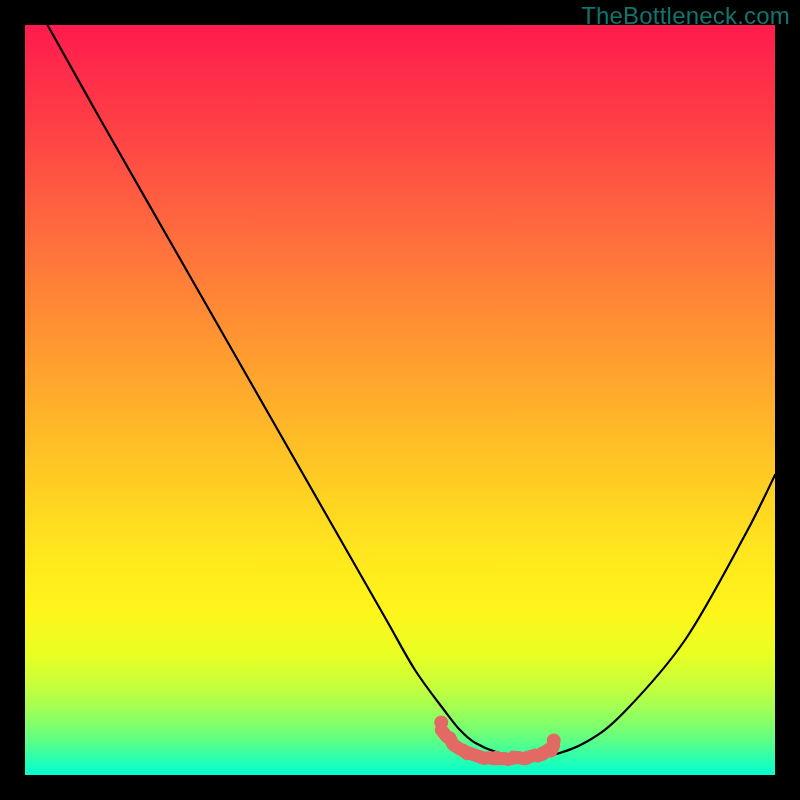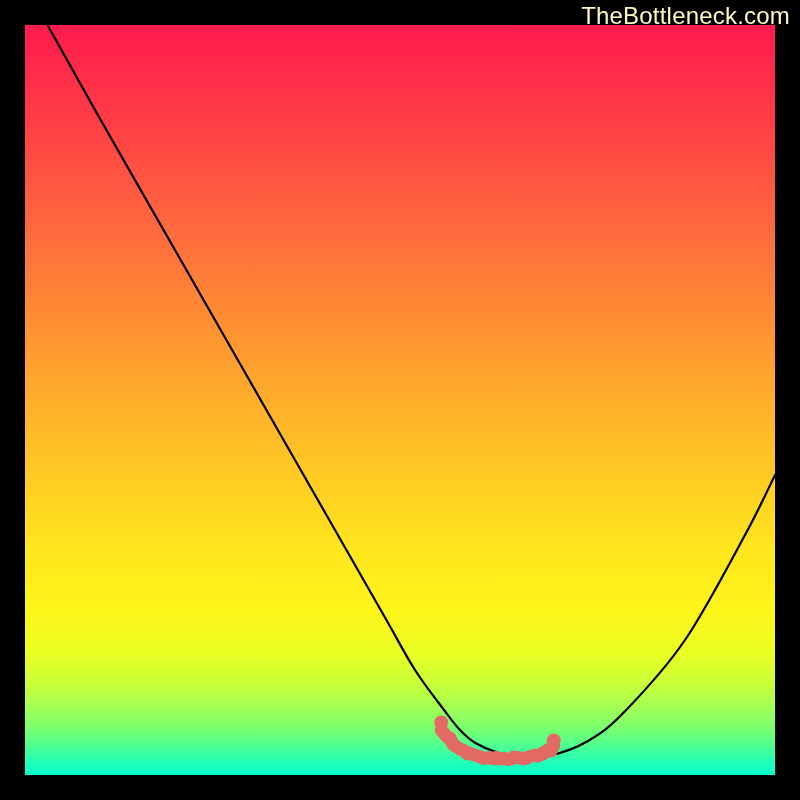--- a/index.html
+++ b/index.html
@@ -14,21 +14,21 @@
   .outer {
     position: relative;
     width: 800px;
     height: 800px;
     background: #000;
   }
   .watermark {
     position: absolute;
     top: 2px;
     right: 10px;
-    color: #fef9c3;
+    color: #0f766e;
     font-size: 24px;
     font-weight: 500;
     letter-spacing: 0.2px;
     z-index: 10;
   }
   .plot-frame {
     position: absolute;
     left: 25px;
     top: 25px;
     width: 750px;

